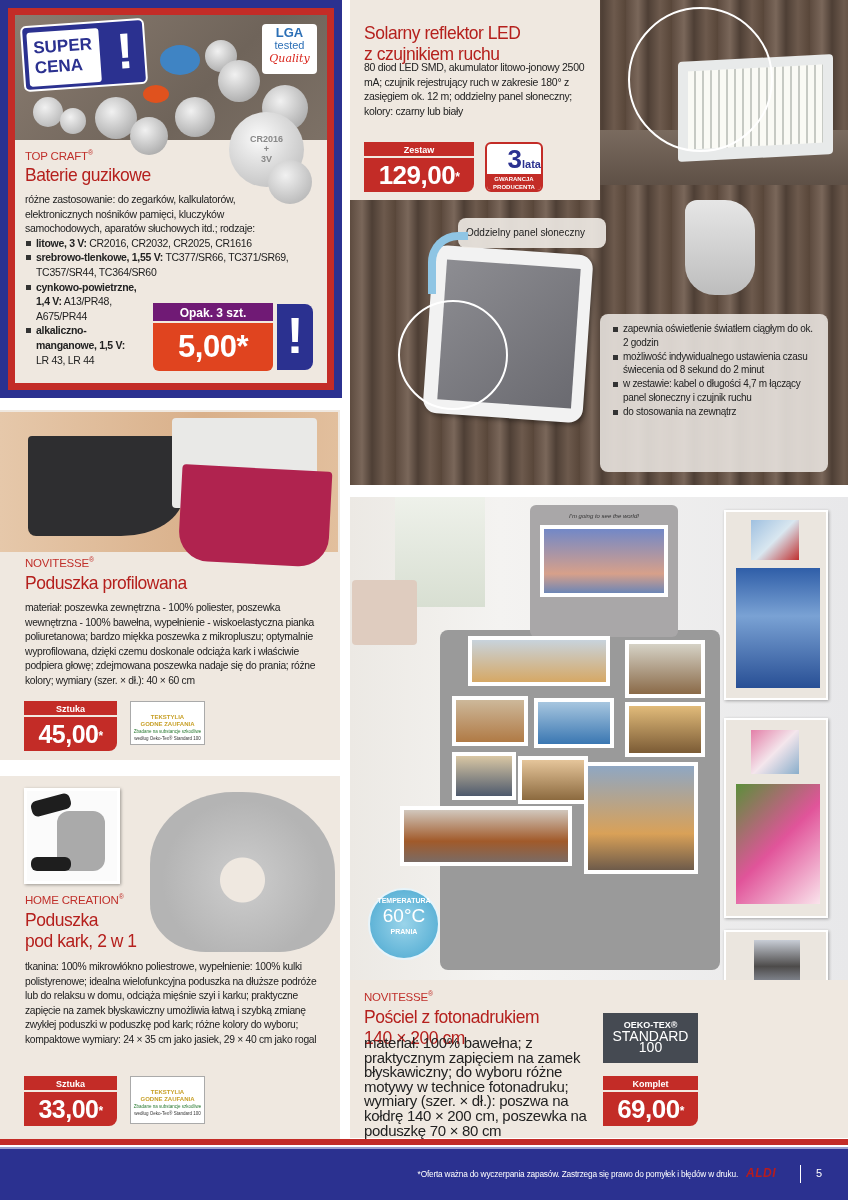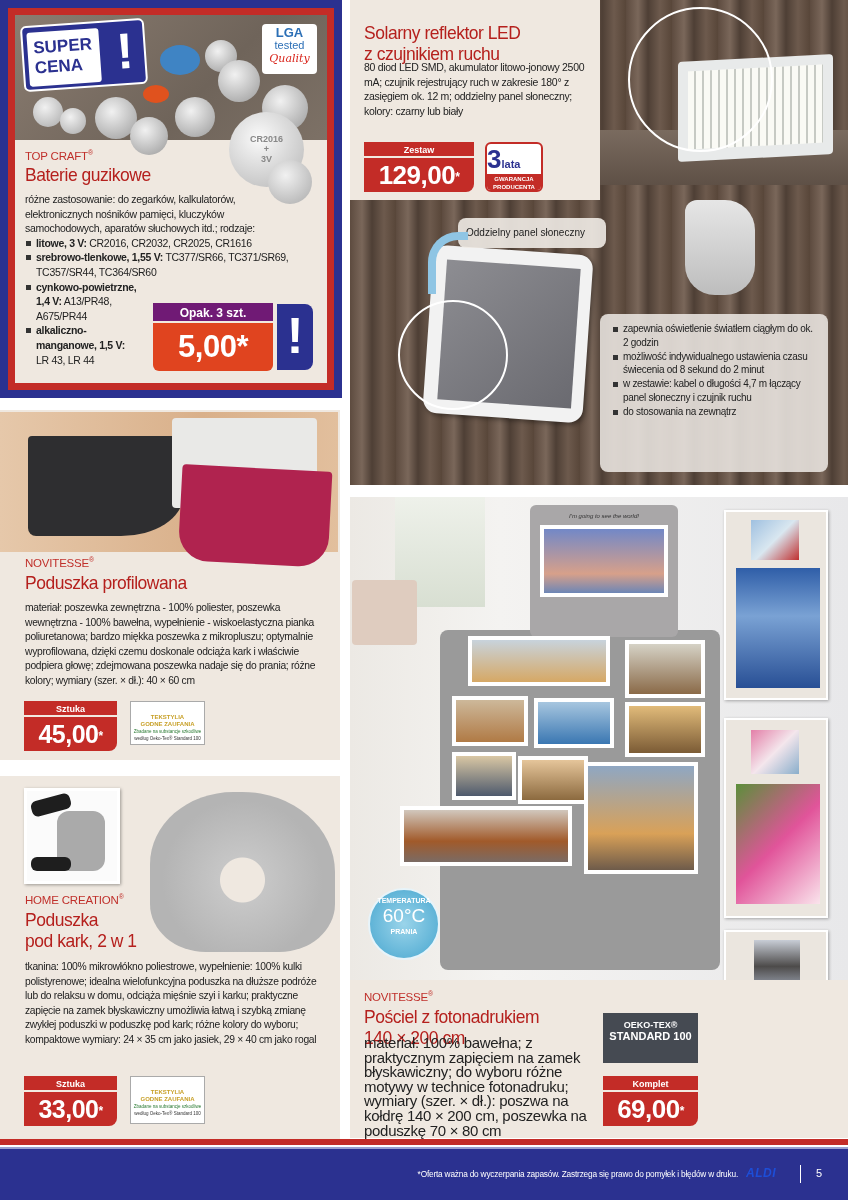--- a/index.html
+++ b/index.html
@@ -77,21 +77,21 @@
 <div class="abs title" style="left:364px;top:22px;width:240px">
   <div>Solarny reflektor LED</div>
   <div>z czujnikiem ruchu</div>
 </div>
 <div class="abs desc" style="left:364px;top:60px;width:226px">80 diod LED SMD, akumulator litowo-jonowy 2500 mA; czujnik rejestrujący ruch w zakresie 180° z zasięgiem ok. 12 m; oddzielny panel słoneczny; kolory: czarny lub biały</div>
 <div class="pricebox" style="left:364px;top:142px;width:110px;height:50px">
   <div class="price-label">Zestaw</div>
   <div class="price-value" style="height:34px;line-height:34px;font-size:26px"><span>129,00</span><sup>*</sup></div>
 </div>
 <div class="abs" style="left:485px;top:142px;width:58px;height:50px;border:2px solid #c32c27;border-radius:6px;background:#fff;overflow:hidden">
-  <div style="text-align:left;height:30px;line-height:30px"><span style="color:#2b3190;font-weight:bold;font-size:26px">3</span><span style="color:#2b3190;font-weight:bold;font-size:11px">lata</span></div>
+  <div style="text-align:right;height:30px;line-height:30px"><span style="color:#2b3190;font-weight:bold;font-size:26px">3</span><span style="color:#2b3190;font-weight:bold;font-size:11px">lata</span></div>
   <div style="background:#c32c27;color:#fff;font-size:6px;font-weight:bold;text-align:center;height:18px;line-height:8px;padding-top:1px">
     <div>GWARANCJA</div>
     <div>PRODUCENTA</div>
   </div>
 </div>
 
 <div class="abs" style="left:678px;top:58px;width:155px;height:100px;background:#e8eaea;border-radius:4px;transform:skewY(-3deg)">
   <div style="position:absolute;left:10px;top:10px;right:10px;bottom:12px;background:repeating-linear-gradient(90deg,#fbfbf6 0 6px,#c6c9c3 6px 8px),#f5f5ee;opacity:.95"></div>
 </div>
 <div class="abs" style="left:628px;top:7px;width:145px;height:145px;border:2px solid #fff;border-radius:50%"></div>
@@ -195,27 +195,27 @@
 
 <div class="abs panel-cream" style="left:350px;top:980px;width:498px;height:158px"></div>
 <div class="abs brand" style="left:364px;top:990px"><span>NOVITESSE</span><sup>®</sup></div>
 <div class="abs title" style="left:364px;top:1006px;width:250px">
   <div>Pościel z fotonadrukiem</div>
   <div>140 × 200 cm</div>
 </div>
 <div class="abs desc" style="left:364px;top:1036px;width:230px;font-size:15px">materiał: 100% bawełna; z praktycznym zapięciem na zamek błyskawiczny; do wyboru różne motywy w technice fotonadruku; wymiary (szer. × dł.): poszwa na kołdrę 140 × 200 cm, poszewka na poduszkę 70 × 80 cm</div>
 <div class="abs" style="left:603px;top:1013px;width:95px;height:50px;background:#454a52;color:#fff;text-align:center;padding-top:7px;line-height:11px">
   <div style="font-size:9px;font-weight:bold">OEKO-TEX®</div>
-  <div style="font-size:11px;font-weight:bold">STANDARD 100</div>
+  <div style="font-size:14px;font-weight:normal">STANDARD 100</div>
 </div>
 <div class="pricebox" style="left:603px;top:1076px;width:95px;height:50px">
   <div class="price-label">Komplet</div>
   <div class="price-value" style="height:34px;line-height:34px;font-size:26px"><span>69,00</span><sup>*</sup></div>
 </div>
 
 <div class="abs" style="left:0;top:1139px;width:848px;height:6px;background:#c32c27"></div>
 <div class="abs" style="left:0;top:1145px;width:848px;height:2px;background:#fff"></div>
 <div class="abs" style="left:0;top:1147px;width:848px;height:2px;background:#9aa0cf"></div>
 <div class="abs" style="left:0;top:1149px;width:848px;height:51px;background:#2b3190"></div>
 <div class="abs" style="left:340px;top:1169px;width:398px;color:#fff;font-size:8.3px;text-align:right;letter-spacing:-0.2px;white-space:nowrap">*Oferta ważna do wyczerpania zapasów. Zastrzega się prawo do pomyłek i błędów w druku.</div>
-<div class="abs" style="left:746px;top:1166px;color:#1d4ed8;font-weight:bold;font-size:12px;font-style:italic;letter-spacing:0.5px">ALDI</div>
+<div class="abs" style="left:746px;top:1166px;color:#b91c1c;font-weight:bold;font-size:12px;font-style:italic;letter-spacing:0.5px">ALDI</div>
 <div class="abs" style="left:800px;top:1165px;width:1px;height:18px;background:#fff"></div>
 <div class="abs" style="left:816px;top:1167px;color:#fff;font-size:11px">5</div>
 
 </body></html>

